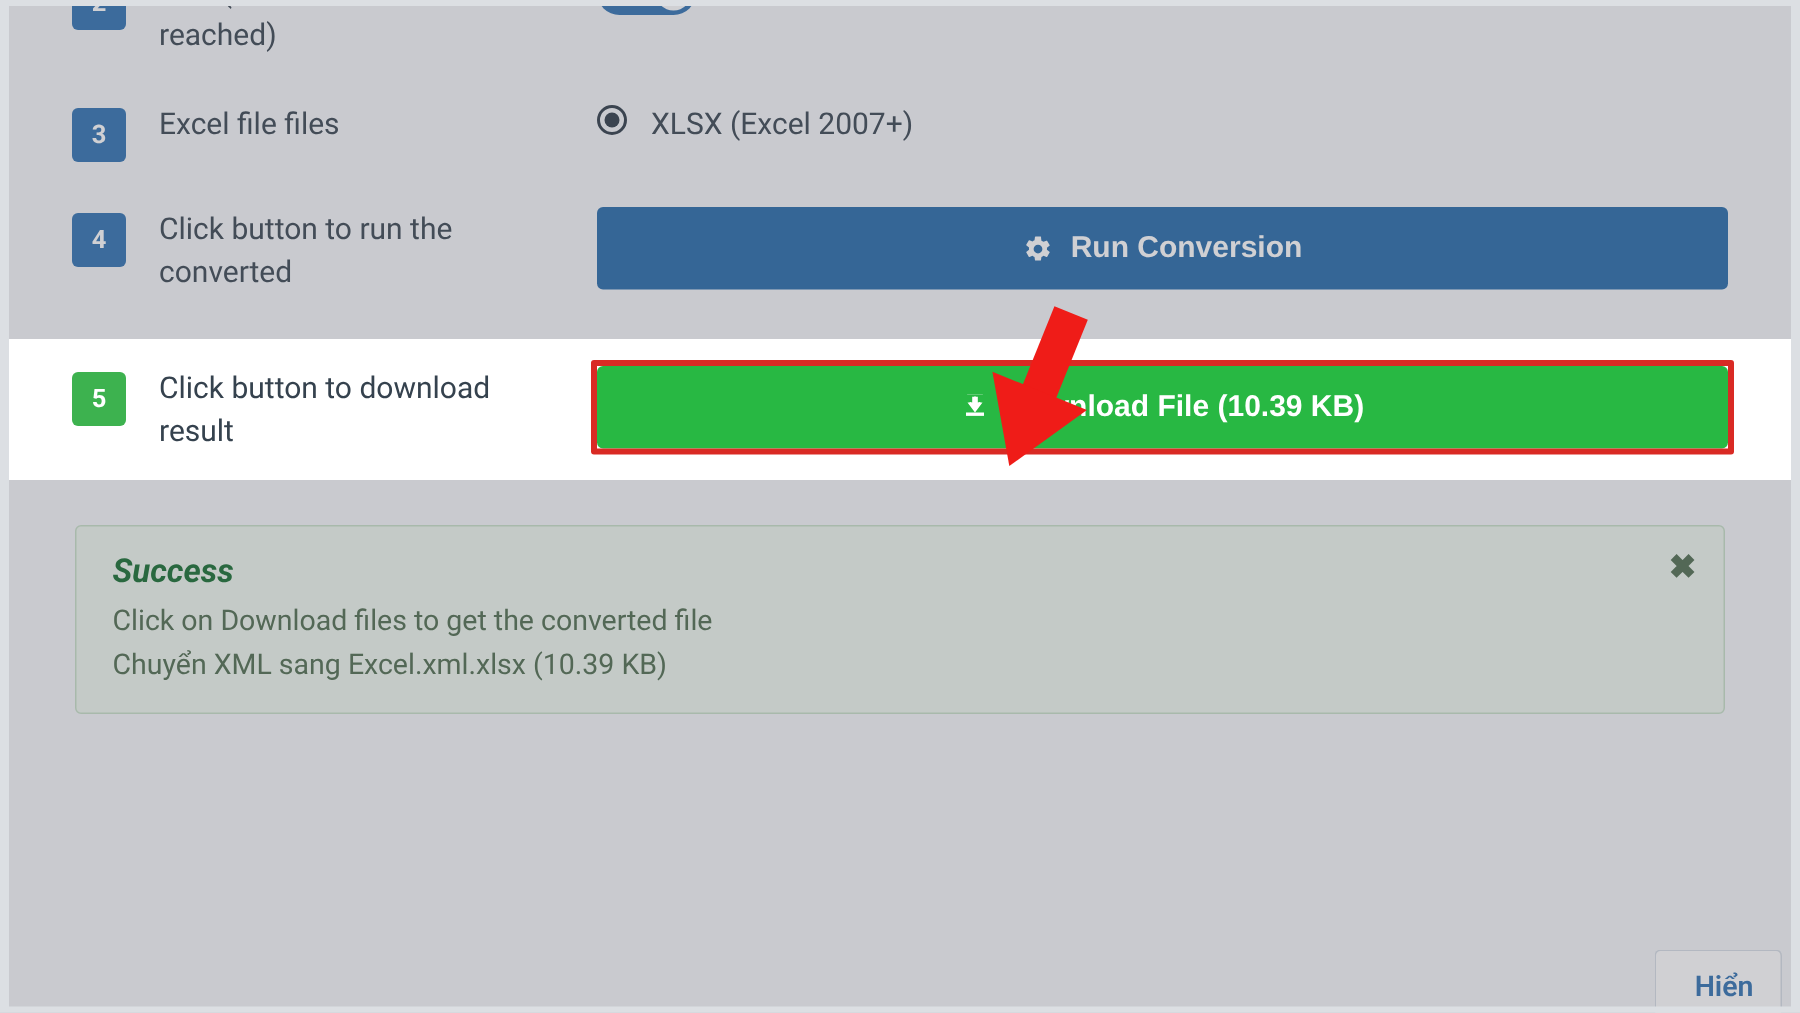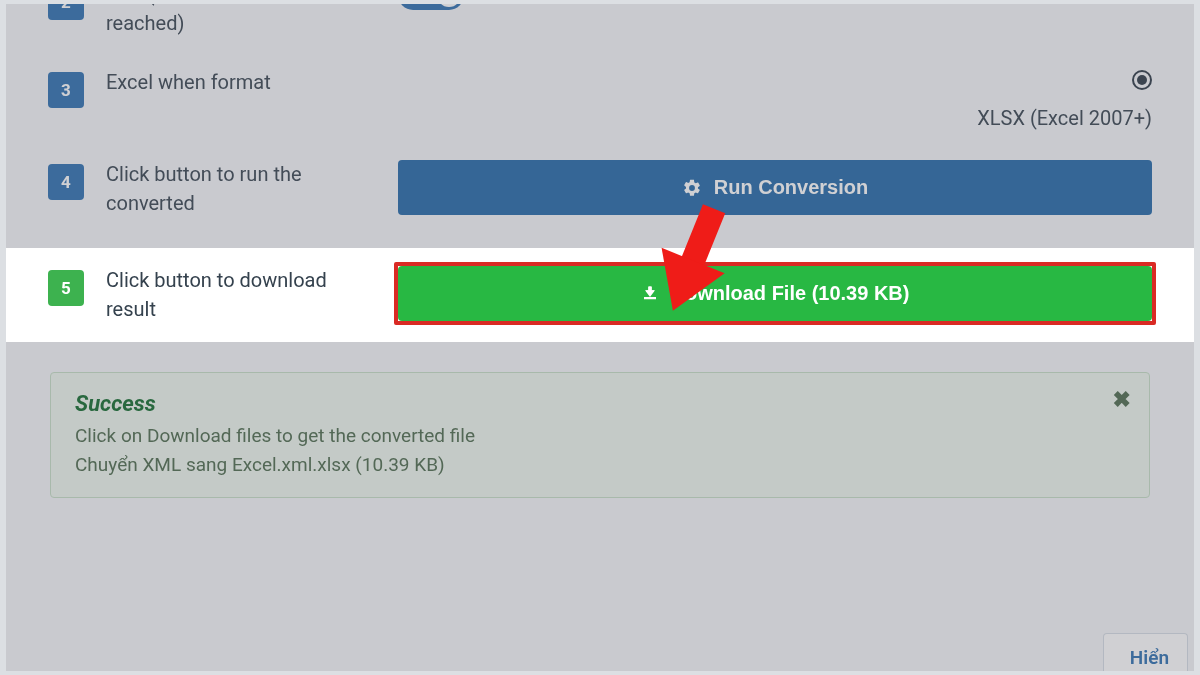--- a/index.html
+++ b/index.html
@@ -64,21 +64,21 @@
       position: relative;
     }
     .toggle-knob {
       position: absolute; right: 3px; top: 3px;
       width: 24px; height: 24px;
       background: #fff; border-radius: 50%;
     }
     .toggle-text { color: #35424e; font-size: 20px; }
     
     .radio-group { display: flex; flex-direction: column; gap: 18px; padding-top: 2px; }
-    .radio-item { display: flex; align-items: flex-end; gap: 16px; cursor: pointer; flex-direction: column; }
+    .radio-item { display: flex; align-items: flex-start; gap: 16px; cursor: pointer; }
     .radio-circle {
       width: 20px; height: 20px;
       border: 2px solid #9aa6b2;
       border-radius: 50%;
       display: flex; align-items: center; justify-content: center;
       flex-shrink: 0;
     }
     .radio-circle.checked { border-color: #2a3744; }
     .radio-dot { width: 10px; height: 10px; background: #2a3744; border-radius: 50%; }
     .radio-label { color: #35424e; font-size: 20px; }
@@ -196,21 +196,21 @@
         <div class="toggle">
           <div class="toggle-knob"></div>
         </div>
         <span class="toggle-text">Yes</span>
       </div>
     </div>
   </div>
 
   <div class="step-row">
     <div class="step-number">3</div>
-    <div class="step-label">Excel when format</div>
+    <div class="step-label">Excel file files</div>
     <div class="step-control">
       <div class="radio-group">
         <label class="radio-item">
           <span class="radio-circle checked">
               <span class="radio-dot"></span>
             </span>
           <span class="radio-label">XLSX (Excel 2007+)</span>
         </label>
       </div>
     </div>

